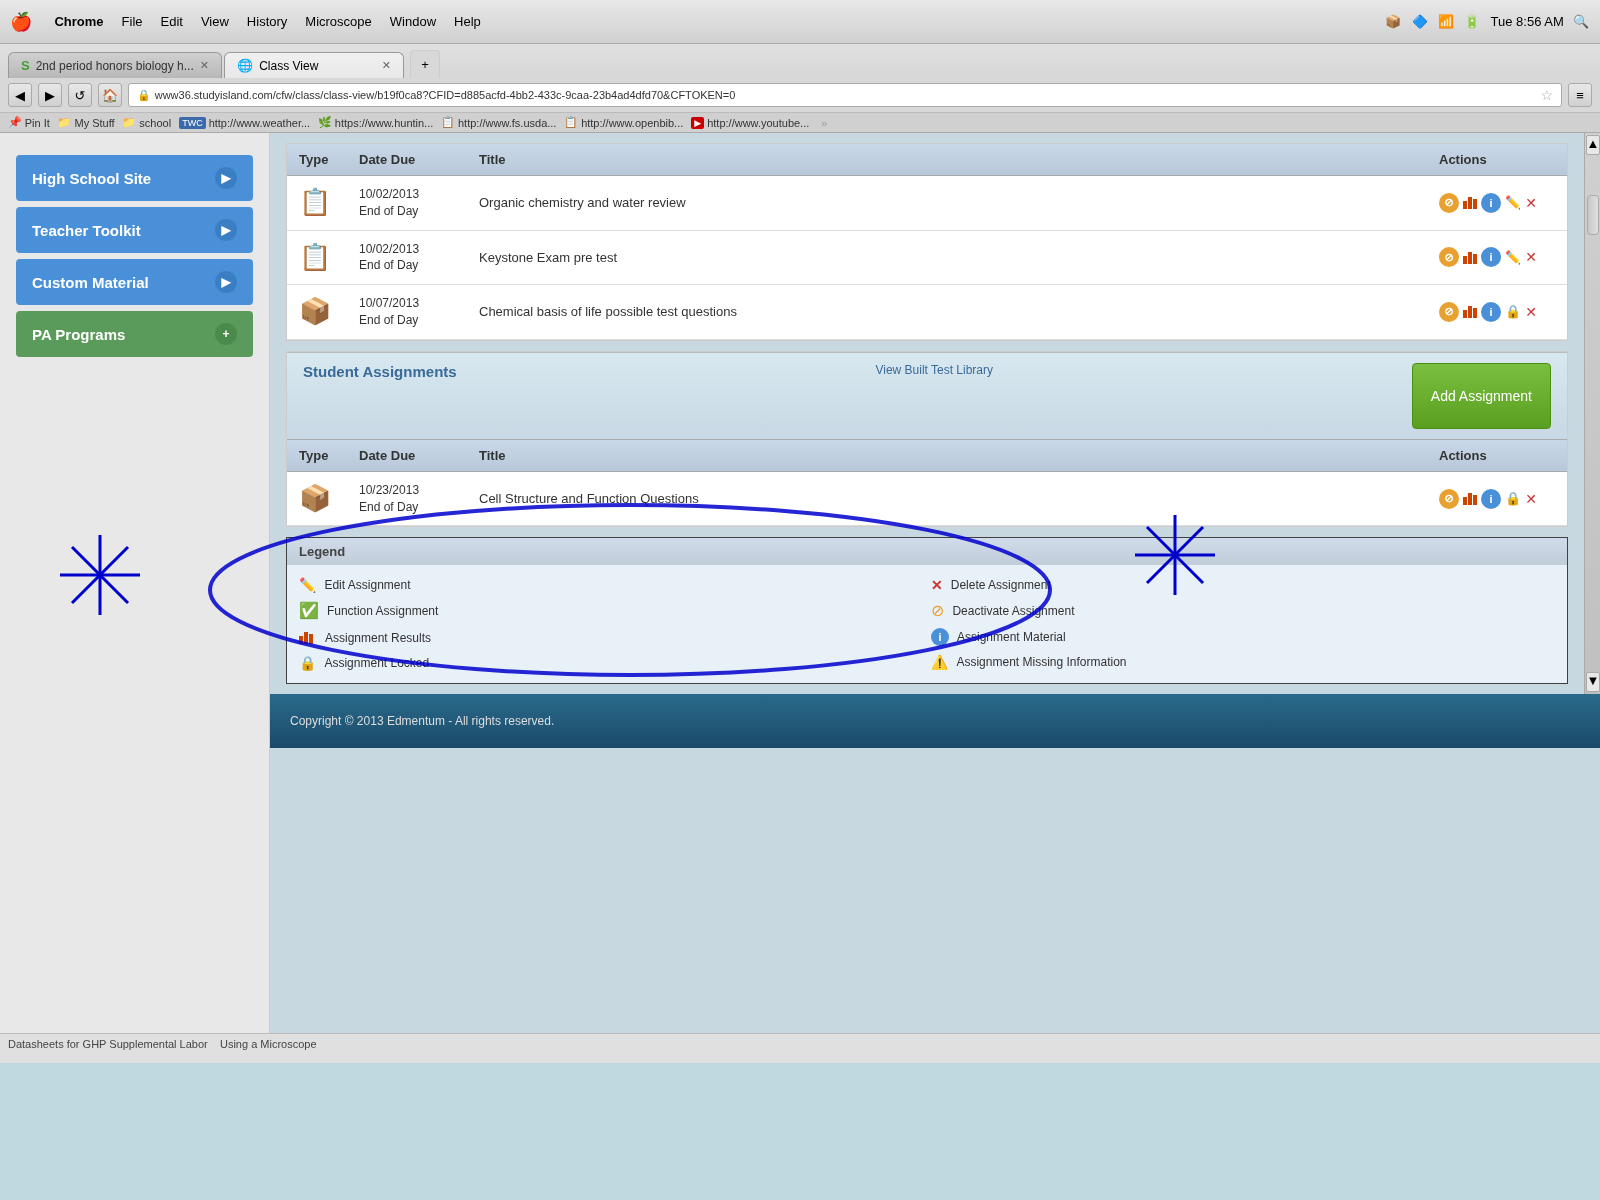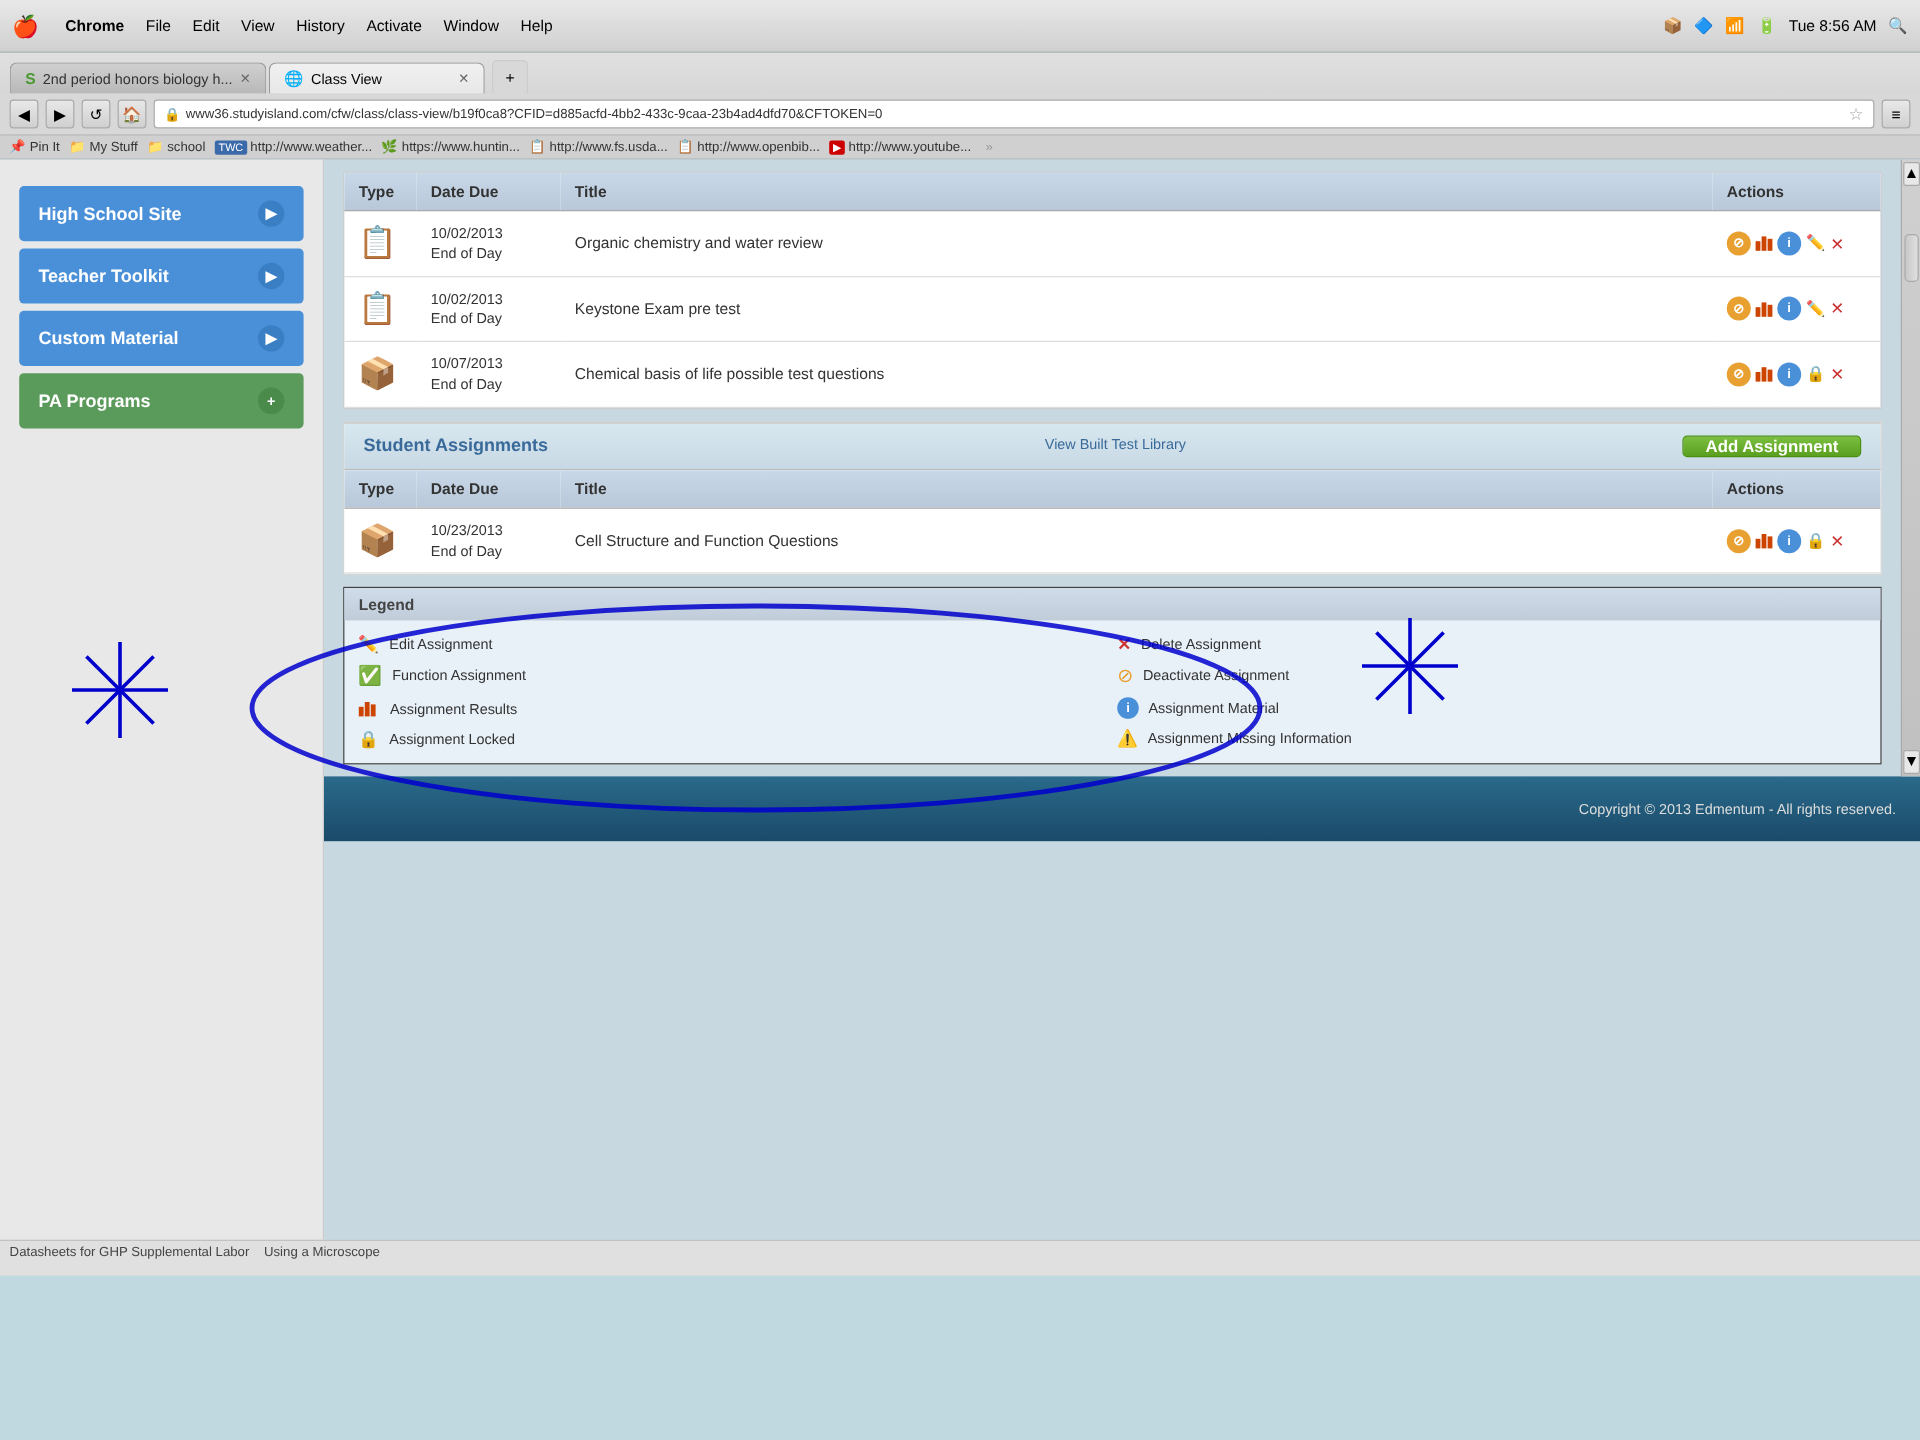--- a/index.html
+++ b/index.html
@@ -116,53 +116,53 @@
       border-bottom: 1px solid #aaa;
       border-top: 1px solid #bbb;
     }
     .section-header-title { color: #3a6a9a; font-weight: bold; font-size: 15px; }
     .view-library-link { color: #3a6a9a; font-size: 12px; cursor: pointer; }
     .add-assignment-btn {
       background: linear-gradient(to bottom, #7abf40, #5a9f20);
       color: #fff;
       border: 1px solid #4a8f10;
       border-radius: 4px;
-      padding: 0 18px;
+      padding: 24px 18px;
       font-size: 14px;
-      font-weight: bold;
+      font-weight: normal;
       cursor: pointer;
     }
 
     
     .legend-section { background: #e8f0f8; border: 1px solid #404040; margin-top: 10px; padding: 0; }
     .legend-header { background: linear-gradient(to bottom, #d0dcea, #c0ccd8); padding: 6px 12px; font-size: 13px; color: #444; font-weight: bold; }
     .legend-grid { display: grid; grid-template-columns: 1fr 1fr; gap: 8px; padding: 12px; }
     .legend-item { display: flex; align-items: center; gap: 8px; font-size: 12px; color: #333; }
 
     
-    .footer { background: linear-gradient(to bottom, #2a6a8a, #1a4a6a); color: #ddd; text-align: right; padding: 20px; font-size: 12px; margin-top: auto; }
+    .footer { background: linear-gradient(to bottom, #2a6a8a, #1a4a6a); color: #ddd; text-align: left; padding: 20px; font-size: 12px; margin-top: auto; }
 
     .page-content-wrapper { position: relative; }
 
     
     .bottom-bar { background: #e0e0e0; border-top: 1px solid #bbb; padding: 4px 8px; font-size: 11px; color: #444; min-height: 30px; }
   </style>
 </head>
 <body>
 
 <div class="page-content-wrapper">
 
   <div class="menubar">
     <span class="menubar-apple">🍎</span>
     <span class="menubar-item bold">Chrome</span>
     <span class="menubar-item">File</span>
     <span class="menubar-item">Edit</span>
     <span class="menubar-item">View</span>
     <span class="menubar-item">History</span>
-    <span class="menubar-item">Activate</span>
+    <span class="menubar-item">Microscope</span>
     <span class="menubar-item">Window</span>
     <span class="menubar-item">Help</span>
     <div class="menubar-right">
       <span>📦</span>
       <span>🔷</span>
       <span>📶</span>
       <span>🔋</span>
       <span>Tue 8:56 AM</span>
       <span>🔍</span>
     </div>

